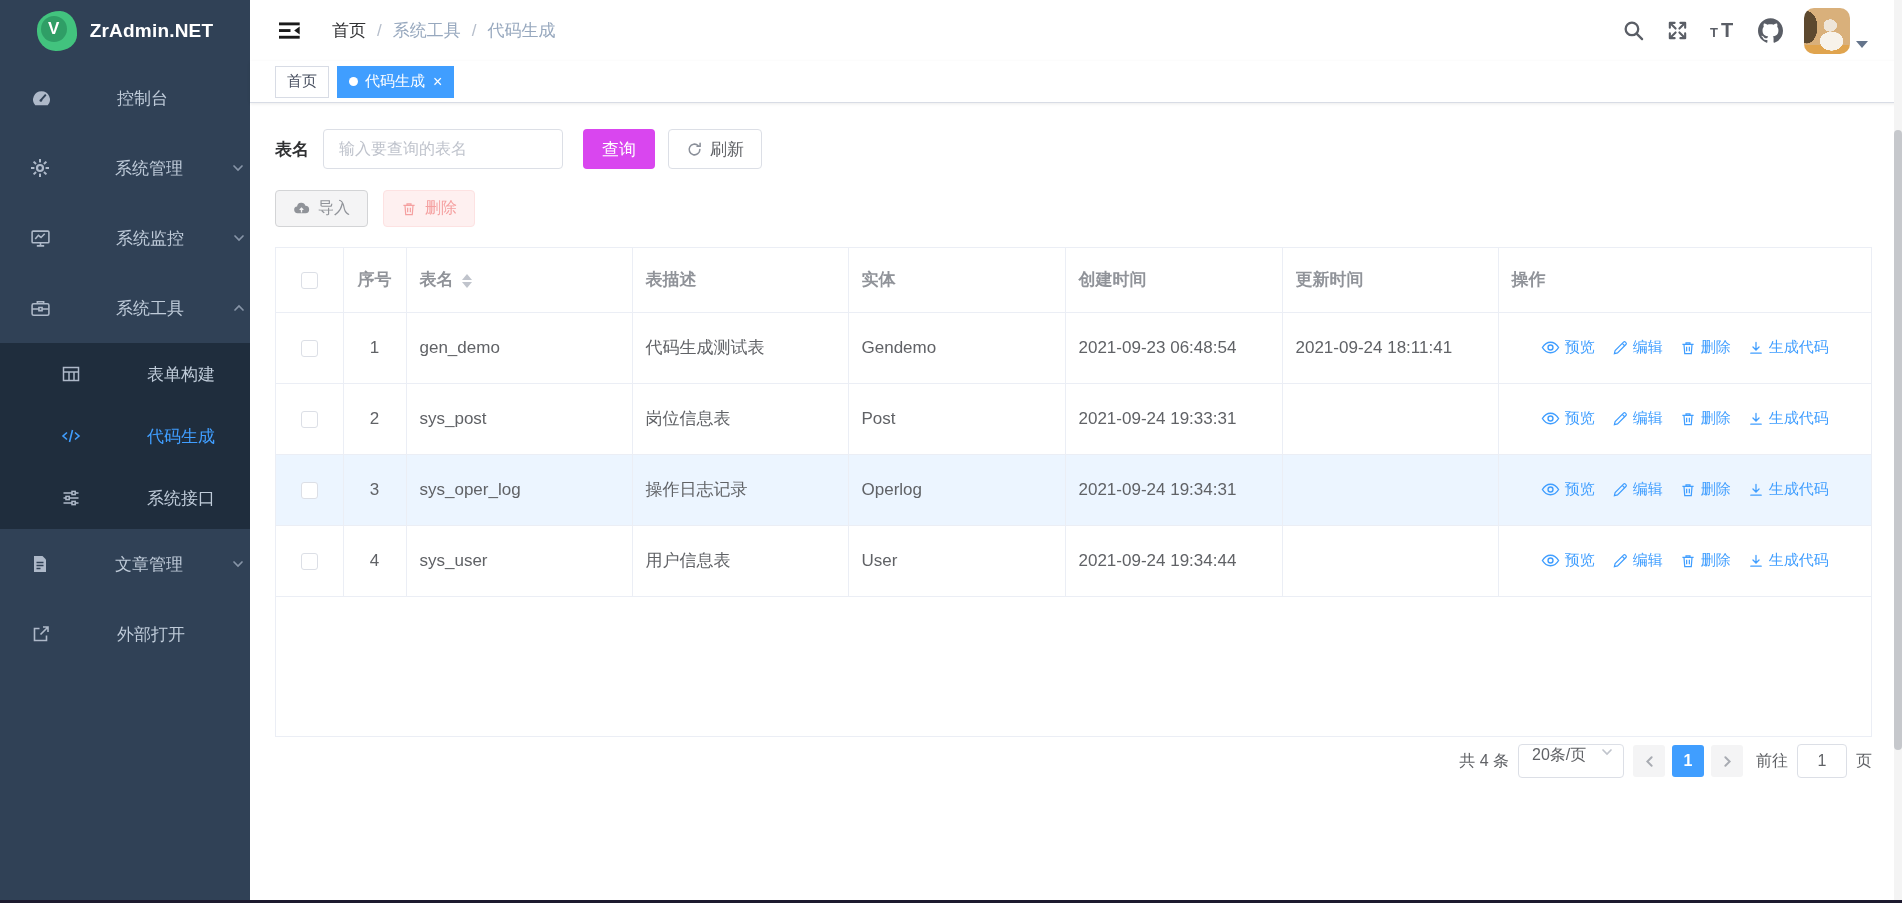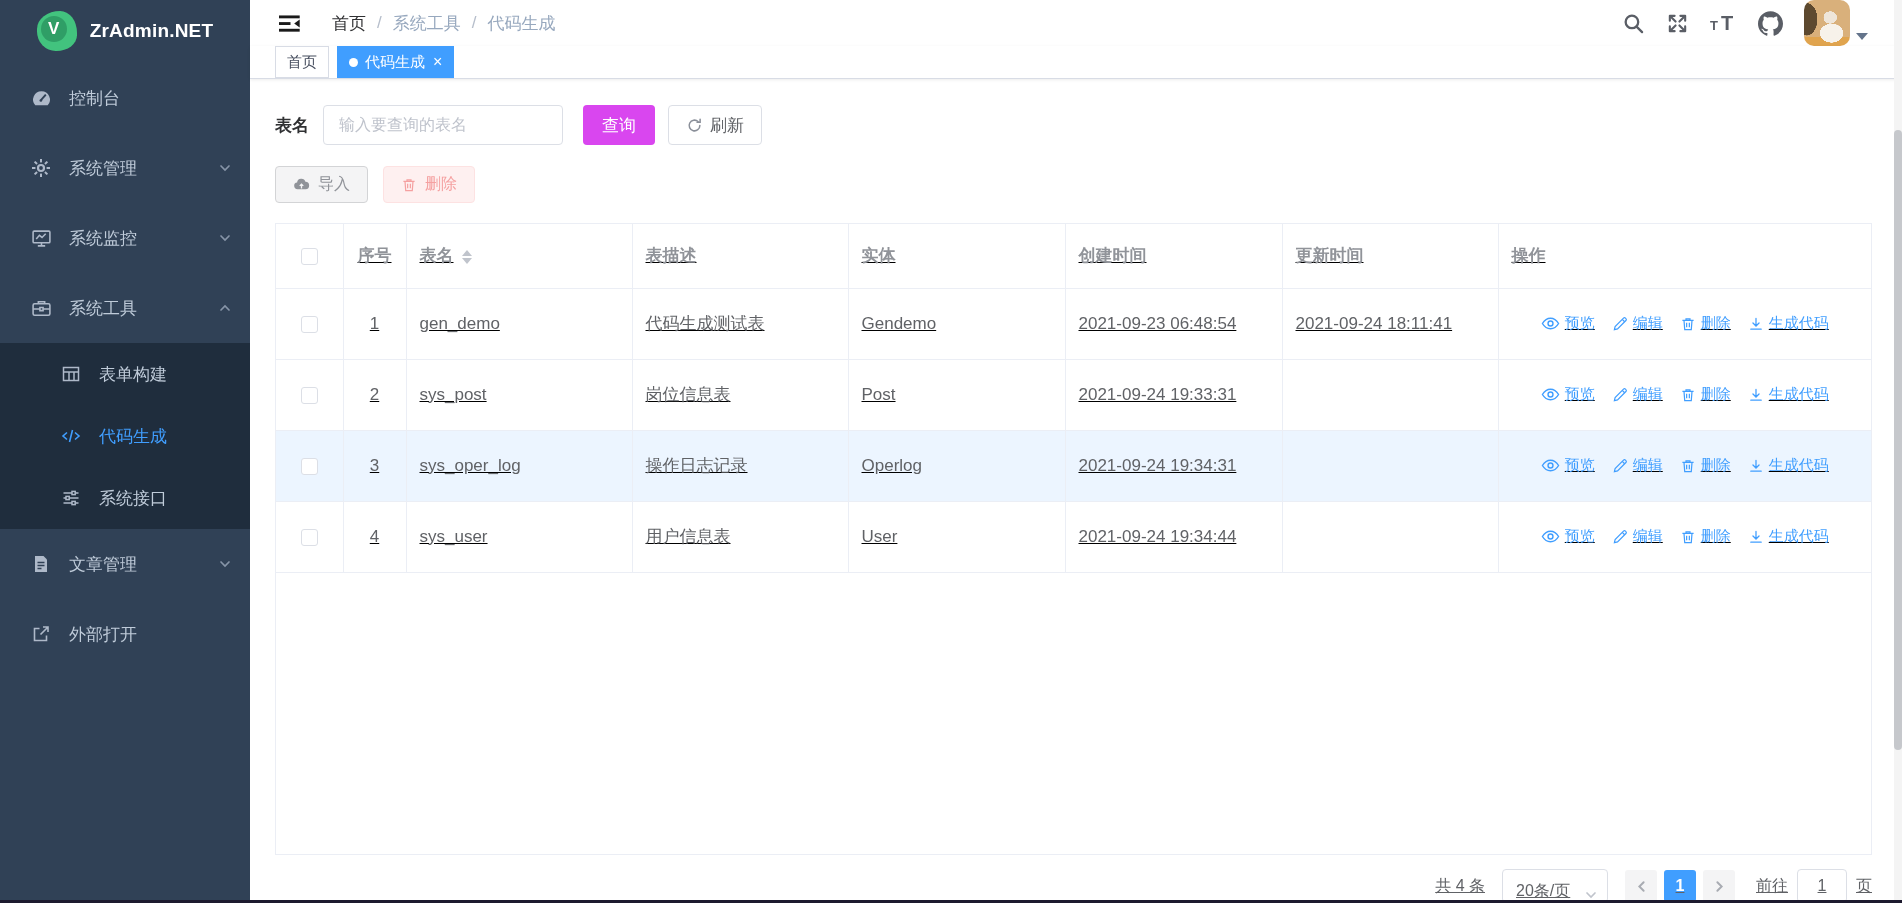--- a/index.html
+++ b/index.html
@@ -11,21 +11,21 @@
   .sidebar { width:250px; flex-shrink:0; background:#304156; color:#bfcbd9; }
   .logo-row { height:61px; display:flex; align-items:center; justify-content:center; gap:13px; }
   .logo-blob { width:40px; height:40px; background:#42c37e; position:relative;
     border-radius:62% 45% 55% 50% / 48% 58% 42% 52%; }
   .logo-blob .inner { position:absolute; left:4px; top:5px; width:26px; height:26px;
     border-radius:50%; background:#2f9e66; color:#fff; font-weight:bold; font-size:17px;
     display:flex; align-items:center; justify-content:center; }
   .logo-title { color:#fff; font-weight:bold; font-size:19px; letter-spacing:.2px; }
   .menu { padding-top:2px; }
   .menu-item { height:70px; display:flex; align-items:center; padding:0 18px 0 30px;
-    font-size:17px; color:#bfcbd9; cursor:pointer; }
+    font-size:17px; color:#bfcbd9; cursor:pointer;gap:48px; }
   .mi-icon { width:22px; display:inline-flex; justify-content:center; margin-right:17px; color:#aeb9c9; }
   .mi-label { flex:0 0 auto; }
   .mi-caret { margin-left:auto; color:#8795a8; display:inline-flex; }
   .submenu { background:#1f2d3d; }
   .submenu .menu-item { height:62px; padding-left:60px; }
   .menu-item.active, .menu-item.active .mi-icon { color:#409EFF; }
 
   
   .main { flex:1; display:flex; flex-direction:column; background:#fff; position:relative; }
 
@@ -71,21 +71,21 @@
   .btn-default .icon { color:#8a8f99; display:inline-flex; }
 
   .btn-row { margin-top:21px; display:flex; gap:15px; }
   .btn-sm { height:37px; border-radius:4px; font-size:16px; display:inline-flex; align-items:center;
     gap:8px; padding:16px 17px; cursor:pointer; font-family:inherit; }
   .btn-info-plain { background:#f4f4f5; border:1px solid #d3d4d6; color:#909399; }
   .btn-danger-plain { background:#fef0f0; border:1px solid #fde2e2; color:#f5a0a0; }
   .btn-sm .icon { display:inline-flex; }
 
   
-  .table-box { margin-top:20px; border:1px solid #ebeef5; height:632px; overflow:hidden;text-decoration:underline; }
+  .table-box { margin-top:20px; border:1px solid #ebeef5; height:490px; overflow:hidden; }
   table { width:100%; border-collapse:collapse; table-layout:fixed; }
   th { height:64px; font-size:17px; font-weight:bold; color:#909399; text-align:left;
     padding:0 13px; border-bottom:1px solid #ebeef5; border-right:1px solid #ebeef5; background:#fff; }
   th:last-child, td:last-child { border-right:none; }
   td { height:71px; font-size:17px; color:#606266; padding:0 13px;
     border-bottom:1px solid #ebeef5; border-right:1px solid #ebeef5; background:#fff; }
   .col-checkbox { width:67px; text-align:center; padding:0; }
   .col-index { width:63px; text-align:center; padding:0; }
   .col-name { width:226px; }
   .col-description { width:216px; }
@@ -101,24 +101,24 @@
   .sort-caret i { display:block; width:0; height:0; border-left:5px solid transparent;
     border-right:5px solid transparent; }
   .sort-caret i.up { border-bottom:6px solid #c0c4cc; }
   .sort-caret i.down { border-top:6px solid #c0c4cc; }
   .actions { display:flex; justify-content:center; align-items:center; gap:17px; }
   .action-link { display:inline-flex; align-items:center; gap:5px; color:#409EFF;
     font-size:15px; cursor:pointer; text-decoration:none; white-space:nowrap; }
   .action-link .icon { display:inline-flex; }
 
   
-  .pagination { margin-top:14px; display:flex; align-items:center; justify-content:flex-end;
-    gap:17px; font-size:16px; color:#606266;text-decoration:underline; }
+  .pagination { margin-top:7px; display:flex; align-items:center; justify-content:flex-end;
+    gap:9px; font-size:16px; color:#606266; }
   .size-select { width:106px; height:34px; border:1px solid #dcdfe6; border-radius:4px;
-    display:flex; align-items:flex-end; justify-content:space-between; padding:0 9px 0 13px;
+    display:flex; align-items:flex-start; justify-content:space-between; padding:0 9px 0 13px;
     color:#606266; cursor:pointer; }
   .size-select .icon { color:#c0c4cc; display:inline-flex; }
   .pager { display:flex; align-items:center; gap:7px; }
   .pg-btn { width:32px; height:32px; border-radius:3px; background:#f4f4f5; display:flex;
     align-items:center; justify-content:center; color:#a8abb2; cursor:pointer; }
   .pg-num { width:32px; height:32px; border-radius:3px; display:flex; align-items:center;
     justify-content:center; cursor:pointer; }
   .pg-num.active { background:#409EFF; color:#fff; font-weight:bold; }
   .goto { display:flex; align-items:center; gap:9px; margin-left:4px; }
   .goto-input { width:50px; height:34px; border:1px solid #dcdfe6; border-radius:4px;

